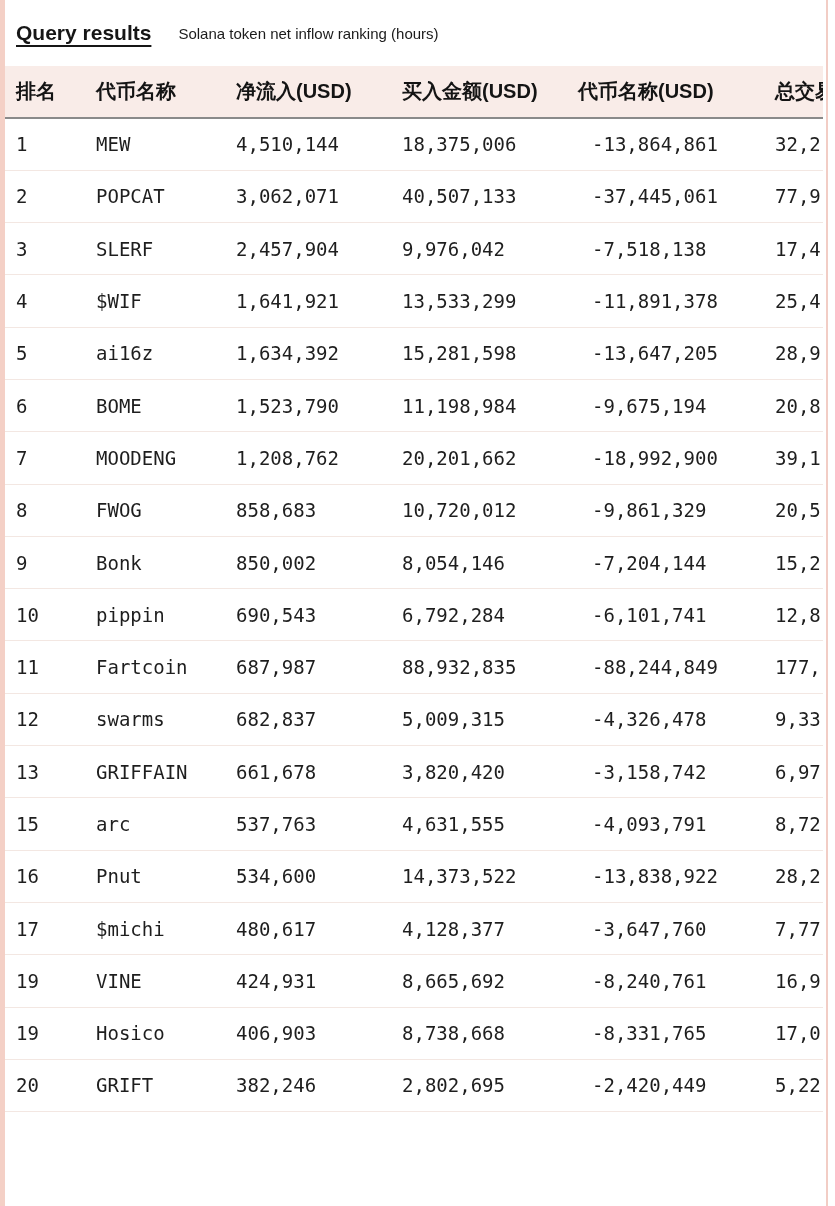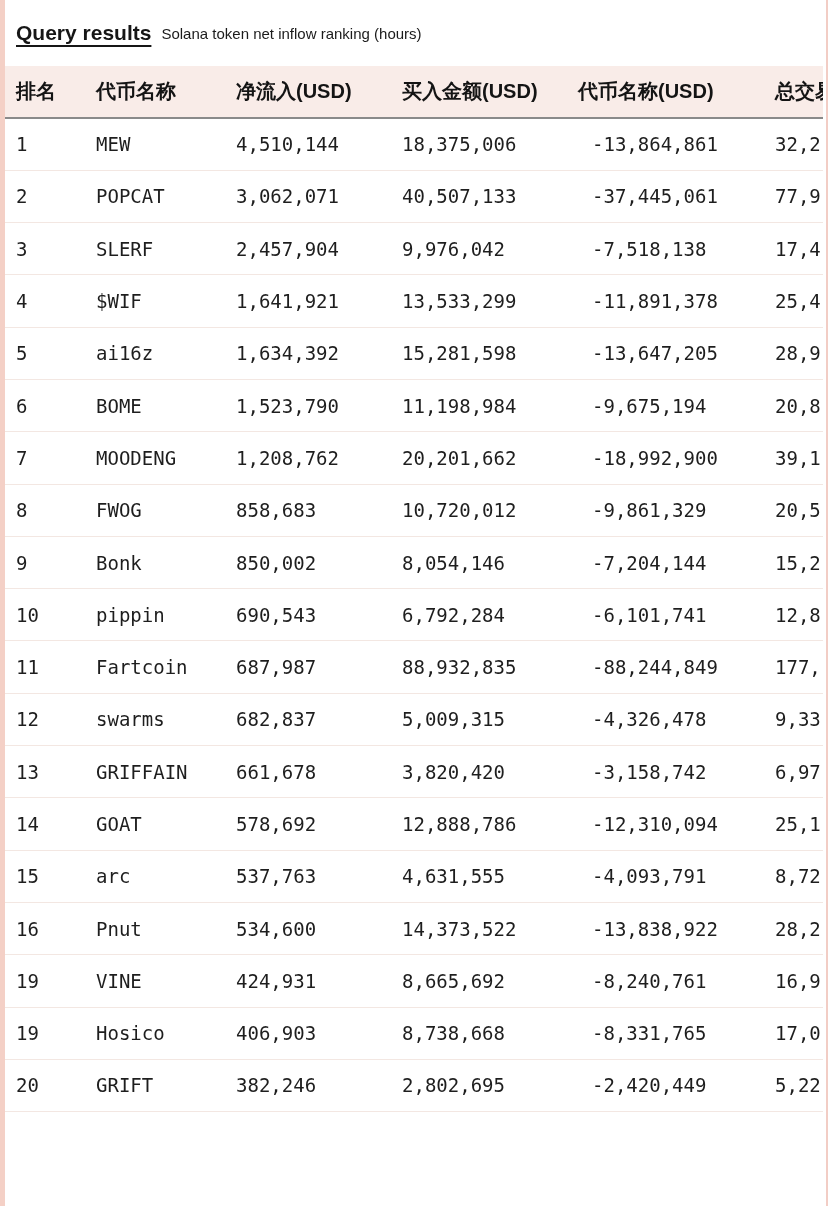--- a/index.html
+++ b/index.html
@@ -27,21 +27,21 @@
     position:absolute;left:5px;top:0;
     width:823px;height:1206px;
     border-right:2px solid var(--right-border);
     overflow:hidden;
     background:#ffffff;
   }
   .title-bar{
     height:66px;
     display:flex;
     align-items:center;
-    gap:10px;
+    gap:27px;
     padding-left:11px;
     white-space:nowrap;
   }
   .title-link{
     font-size:21px;
     font-weight:bold;
     color:#161616;
     text-decoration:underline;
     text-decoration-thickness:2px;
     text-underline-offset:5px;
@@ -223,44 +223,44 @@
   </tr>
           <tr>
     <td class="d-rank">13</td>
     <td class="d-token">GRIFFAIN</td>
     <td class="d-net">661,678</td>
     <td class="d-buy">3,820,420</td>
     <td class="d-sell">-3,158,742</td>
     <td class="d-total">6,97</td>
   </tr>
           <tr>
-    <td class="d-rank">14</td>
-    <td class="d-token">GOAT</td>
-    <td class="d-net">578,692</td>
-    <td class="d-buy">12,888,786</td>
-    <td class="d-sell">-12,310,094</td>
-    <td class="d-total">25,1</td>
-  </tr>
-          <tr>
     <td class="d-rank">15</td>
     <td class="d-token">arc</td>
     <td class="d-net">537,763</td>
     <td class="d-buy">4,631,555</td>
     <td class="d-sell">-4,093,791</td>
     <td class="d-total">8,72</td>
   </tr>
           <tr>
     <td class="d-rank">16</td>
     <td class="d-token">Pnut</td>
     <td class="d-net">534,600</td>
     <td class="d-buy">14,373,522</td>
     <td class="d-sell">-13,838,922</td>
     <td class="d-total">28,2</td>
   </tr>
           <tr>
+    <td class="d-rank">17</td>
+    <td class="d-token">$michi</td>
+    <td class="d-net">480,617</td>
+    <td class="d-buy">4,128,377</td>
+    <td class="d-sell">-3,647,760</td>
+    <td class="d-total">7,77</td>
+  </tr>
+          <tr>
     <td class="d-rank">19</td>
     <td class="d-token">VINE</td>
     <td class="d-net">424,931</td>
     <td class="d-buy">8,665,692</td>
     <td class="d-sell">-8,240,761</td>
     <td class="d-total">16,9</td>
   </tr>
           <tr>
     <td class="d-rank">19</td>
     <td class="d-token">Hosico</td>

